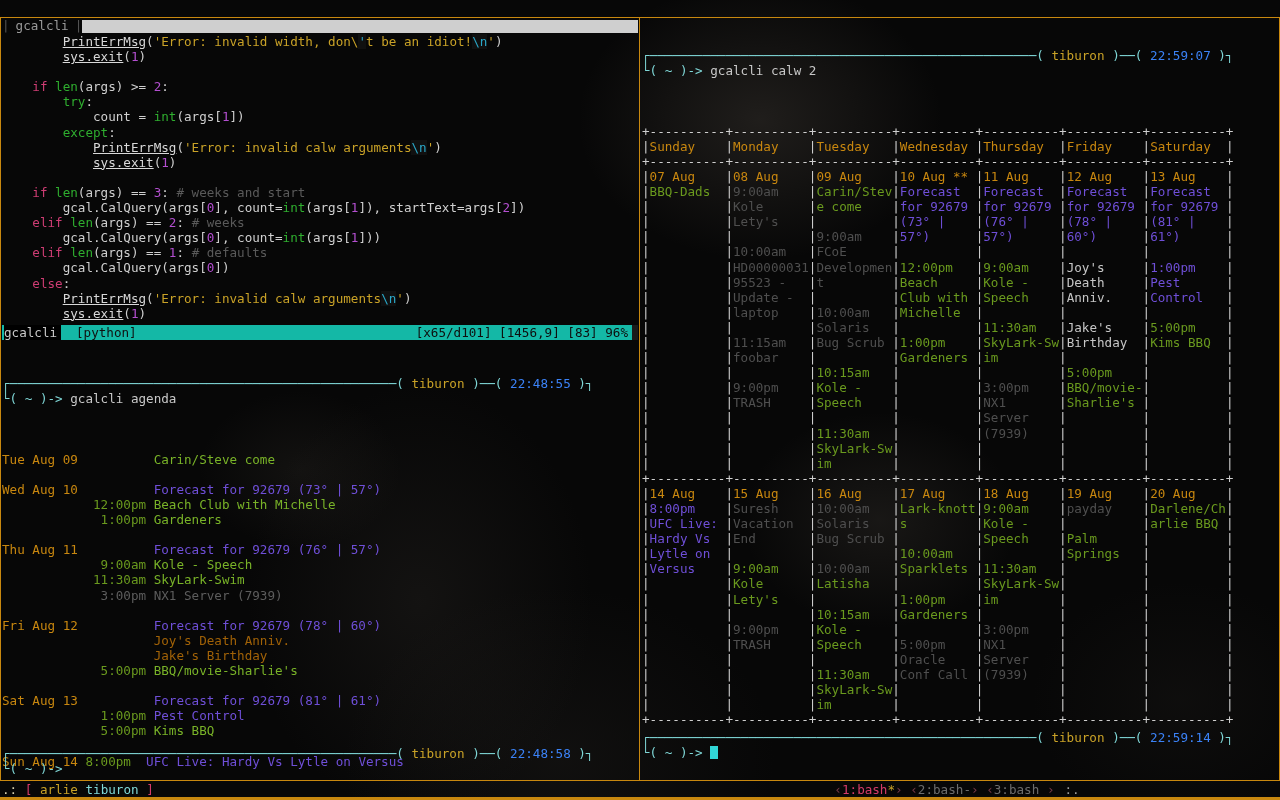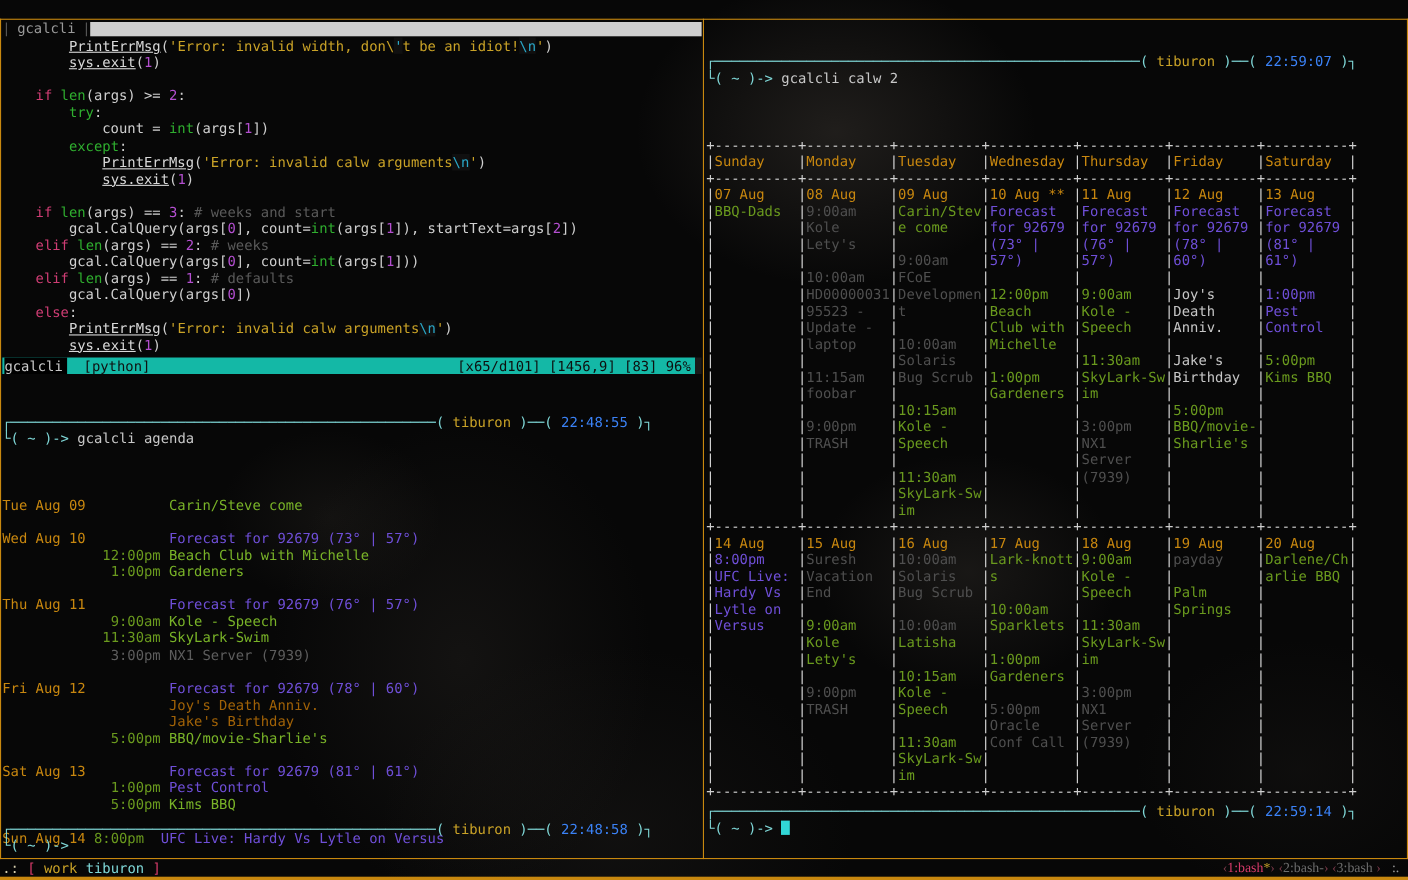--- a/index.html
+++ b/index.html
@@ -116,21 +116,21 @@
     position:absolute;left:2px;top:781px;width:636px;height:17px;
     white-space:pre;display:flex;align-items:center;
   }
   #left-local .dot{color:#d6cfae;}
   #left-local .brk{color:#d63b6a;}
   #left-local .w1{color:#c9a227;}
   #left-local .w2{color:#7fd7d7;}
 
   #right-local{
     position:absolute;left:642px;top:781px;width:636px;height:17px;
-    white-space:pre;display:flex;align-items:center;justify-content:flex-end;font-family:Liberation Serif, serif;
+    white-space:pre;display:flex;align-items:center;justify-content:center;
   }
   #right-local .ang{color:#7a3a4a;}
   #right-local .wnum{color:#d63b6a;}
   #right-local .wname{color:#d63b6a;}
   #right-local .wname-dim{color:#6d6d6d;}
   #right-local .wnum-dim{color:#6d6d6d;}
   #right-local .star{color:#c9a227;}
   #right-local .tail{color:#9b9b9b;margin-left:10px;padding-right:6px;}
 </style>
 </head>
@@ -175,21 +175,21 @@
     <div id="cal-top-prompt"><div class="promptline"><span class="p-rule">┌───────────────────────────────────────────────────</span><span class="p-rule">(</span><span class="p-host"> tiburon </span><span class="p-rule">)──(</span><span class="p-time"> 22:59:07 </span><span class="p-rule">)┐</span></div><div class="promptline"><span class="p-rule">└</span><span class="p-bracket">(</span><span class="p-tilde"> ~ </span><span class="p-bracket">)</span><span class="p-arrow">-&gt; </span><span class="p-cmd">gcalcli calw 2</span></div></div>
     <div id="cal-body" class="cal"><div class="promptline">&nbsp;</div><div class="promptline"><span class="cal-rule">+----------+----------+----------+----------+----------+----------+----------+</span></div><div class="promptline"><span class="cal-bar">|</span><span class="cal-dow">Sunday    </span><span class="cal-bar">|</span><span class="cal-dow">Monday    </span><span class="cal-bar">|</span><span class="cal-dow">Tuesday   </span><span class="cal-bar">|</span><span class="cal-dow">Wednesday </span><span class="cal-bar">|</span><span class="cal-dow">Thursday  </span><span class="cal-bar">|</span><span class="cal-dow">Friday    </span><span class="cal-bar">|</span><span class="cal-dow">Saturday  </span><span class="cal-bar">|</span></div><div class="promptline"><span class="cal-rule">+----------+----------+----------+----------+----------+----------+----------+</span></div><div class="promptline"><span class="cal-bar">|</span><span class="cal-day">07 Aug    </span><span class="cal-bar">|</span><span class="cal-day">08 Aug    </span><span class="cal-bar">|</span><span class="cal-day">09 Aug    </span><span class="cal-bar">|</span><span class="cal-day">10 Aug ** </span><span class="cal-bar">|</span><span class="cal-day">11 Aug    </span><span class="cal-bar">|</span><span class="cal-day">12 Aug    </span><span class="cal-bar">|</span><span class="cal-day">13 Aug    </span><span class="cal-bar">|</span></div><div class="promptline"><span class="cal-bar">|</span><span class="ev-green">BBQ-Dads  </span><span class="cal-bar">|</span><span class="ev-dim">9:00am    </span><span class="cal-bar">|</span><span class="ev-green">Carin/Stev</span><span class="cal-bar">|</span><span class="ev-purple">Forecast  </span><span class="cal-bar">|</span><span class="ev-purple">Forecast  </span><span class="cal-bar">|</span><span class="ev-purple">Forecast  </span><span class="cal-bar">|</span><span class="ev-purple">Forecast  </span><span class="cal-bar">|</span></div><div class="promptline"><span class="cal-bar">|</span><span class="ev-green">          </span><span class="cal-bar">|</span><span class="ev-dim">Kole      </span><span class="cal-bar">|</span><span class="ev-green">e come    </span><span class="cal-bar">|</span><span class="ev-purple">for 92679 </span><span class="cal-bar">|</span><span class="ev-purple">for 92679 </span><span class="cal-bar">|</span><span class="ev-purple">for 92679 </span><span class="cal-bar">|</span><span class="ev-purple">for 92679 </span><span class="cal-bar">|</span></div><div class="promptline"><span class="cal-bar">|</span><span class="ev-green">          </span><span class="cal-bar">|</span><span class="ev-dim">Lety's    </span><span class="cal-bar">|</span><span class="ev-green">          </span><span class="cal-bar">|</span><span class="ev-purple">(73° |    </span><span class="cal-bar">|</span><span class="ev-purple">(76° |    </span><span class="cal-bar">|</span><span class="ev-purple">(78° |    </span><span class="cal-bar">|</span><span class="ev-purple">(81° |    </span><span class="cal-bar">|</span></div><div class="promptline"><span class="cal-bar">|</span><span class="ev-green">          </span><span class="cal-bar">|</span><span class="ev-dim">          </span><span class="cal-bar">|</span><span class="ev-dim">9:00am    </span><span class="cal-bar">|</span><span class="ev-purple">57°)      </span><span class="cal-bar">|</span><span class="ev-purple">57°)      </span><span class="cal-bar">|</span><span class="ev-purple">60°)      </span><span class="cal-bar">|</span><span class="ev-purple">61°)      </span><span class="cal-bar">|</span></div><div class="promptline"><span class="cal-bar">|</span><span class="ev-green">          </span><span class="cal-bar">|</span><span class="ev-dim">10:00am   </span><span class="cal-bar">|</span><span class="ev-dim">FCoE      </span><span class="cal-bar">|</span><span class="ev-green">          </span><span class="cal-bar">|</span><span class="ev-green">          </span><span class="cal-bar">|</span><span class="ev-green">          </span><span class="cal-bar">|</span><span class="ev-green">          </span><span class="cal-bar">|</span></div><div class="promptline"><span class="cal-bar">|</span><span class="ev-green">          </span><span class="cal-bar">|</span><span class="ev-dim">HD00000031</span><span class="cal-bar">|</span><span class="ev-dim">Developmen</span><span class="cal-bar">|</span><span class="ev-green">12:00pm   </span><span class="cal-bar">|</span><span class="ev-green">9:00am    </span><span class="cal-bar">|</span><span class="ev-white">Joy's     </span><span class="cal-bar">|</span><span class="ev-purple">1:00pm    </span><span class="cal-bar">|</span></div><div class="promptline"><span class="cal-bar">|</span><span class="ev-green">          </span><span class="cal-bar">|</span><span class="ev-dim">95523 -   </span><span class="cal-bar">|</span><span class="ev-dim">t         </span><span class="cal-bar">|</span><span class="ev-green">Beach     </span><span class="cal-bar">|</span><span class="ev-green">Kole -    </span><span class="cal-bar">|</span><span class="ev-white">Death     </span><span class="cal-bar">|</span><span class="ev-purple">Pest      </span><span class="cal-bar">|</span></div><div class="promptline"><span class="cal-bar">|</span><span class="ev-green">          </span><span class="cal-bar">|</span><span class="ev-dim">Update -  </span><span class="cal-bar">|</span><span class="ev-green">          </span><span class="cal-bar">|</span><span class="ev-green">Club with </span><span class="cal-bar">|</span><span class="ev-green">Speech    </span><span class="cal-bar">|</span><span class="ev-white">Anniv.    </span><span class="cal-bar">|</span><span class="ev-purple">Control   </span><span class="cal-bar">|</span></div><div class="promptline"><span class="cal-bar">|</span><span class="ev-green">          </span><span class="cal-bar">|</span><span class="ev-dim">laptop    </span><span class="cal-bar">|</span><span class="ev-dim">10:00am   </span><span class="cal-bar">|</span><span class="ev-green">Michelle  </span><span class="cal-bar">|</span><span class="ev-green">          </span><span class="cal-bar">|</span><span class="ev-green">          </span><span class="cal-bar">|</span><span class="ev-green">          </span><span class="cal-bar">|</span></div><div class="promptline"><span class="cal-bar">|</span><span class="ev-green">          </span><span class="cal-bar">|</span><span class="ev-dim">          </span><span class="cal-bar">|</span><span class="ev-dim">Solaris   </span><span class="cal-bar">|</span><span class="ev-green">          </span><span class="cal-bar">|</span><span class="ev-green">11:30am   </span><span class="cal-bar">|</span><span class="ev-white">Jake's    </span><span class="cal-bar">|</span><span class="ev-green">5:00pm    </span><span class="cal-bar">|</span></div><div class="promptline"><span class="cal-bar">|</span><span class="ev-green">          </span><span class="cal-bar">|</span><span class="ev-dim">11:15am   </span><span class="cal-bar">|</span><span class="ev-dim">Bug Scrub </span><span class="cal-bar">|</span><span class="ev-green">1:00pm    </span><span class="cal-bar">|</span><span class="ev-green">SkyLark-Sw</span><span class="cal-bar">|</span><span class="ev-white">Birthday  </span><span class="cal-bar">|</span><span class="ev-green">Kims BBQ  </span><span class="cal-bar">|</span></div><div class="promptline"><span class="cal-bar">|</span><span class="ev-green">          </span><span class="cal-bar">|</span><span class="ev-dim">foobar    </span><span class="cal-bar">|</span><span class="ev-green">          </span><span class="cal-bar">|</span><span class="ev-green">Gardeners </span><span class="cal-bar">|</span><span class="ev-green">im        </span><span class="cal-bar">|</span><span class="ev-green">          </span><span class="cal-bar">|</span><span class="ev-green">          </span><span class="cal-bar">|</span></div><div class="promptline"><span class="cal-bar">|</span><span class="ev-green">          </span><span class="cal-bar">|</span><span class="ev-dim">          </span><span class="cal-bar">|</span><span class="ev-green">10:15am   </span><span class="cal-bar">|</span><span class="ev-green">          </span><span class="cal-bar">|</span><span class="ev-green">          </span><span class="cal-bar">|</span><span class="ev-green">5:00pm    </span><span class="cal-bar">|</span><span class="ev-green">          </span><span class="cal-bar">|</span></div><div class="promptline"><span class="cal-bar">|</span><span class="ev-green">          </span><span class="cal-bar">|</span><span class="ev-dim">9:00pm    </span><span class="cal-bar">|</span><span class="ev-green">Kole -    </span><span class="cal-bar">|</span><span class="ev-green">          </span><span class="cal-bar">|</span><span class="ev-dim">3:00pm    </span><span class="cal-bar">|</span><span class="ev-green">BBQ/movie-</span><span class="cal-bar">|</span><span class="ev-green">          </span><span class="cal-bar">|</span></div><div class="promptline"><span class="cal-bar">|</span><span class="ev-green">          </span><span class="cal-bar">|</span><span class="ev-dim">TRASH     </span><span class="cal-bar">|</span><span class="ev-green">Speech    </span><span class="cal-bar">|</span><span class="ev-green">          </span><span class="cal-bar">|</span><span class="ev-dim">NX1       </span><span class="cal-bar">|</span><span class="ev-green">Sharlie's </span><span class="cal-bar">|</span><span class="ev-green">          </span><span class="cal-bar">|</span></div><div class="promptline"><span class="cal-bar">|</span><span class="ev-green">          </span><span class="cal-bar">|</span><span class="ev-dim">          </span><span class="cal-bar">|</span><span class="ev-green">          </span><span class="cal-bar">|</span><span class="ev-green">          </span><span class="cal-bar">|</span><span class="ev-dim">Server    </span><span class="cal-bar">|</span><span class="ev-green">          </span><span class="cal-bar">|</span><span class="ev-green">          </span><span class="cal-bar">|</span></div><div class="promptline"><span class="cal-bar">|</span><span class="ev-green">          </span><span class="cal-bar">|</span><span class="ev-dim">          </span><span class="cal-bar">|</span><span class="ev-green">11:30am   </span><span class="cal-bar">|</span><span class="ev-green">          </span><span class="cal-bar">|</span><span class="ev-dim">(7939)    </span><span class="cal-bar">|</span><span class="ev-green">          </span><span class="cal-bar">|</span><span class="ev-green">          </span><span class="cal-bar">|</span></div><div class="promptline"><span class="cal-bar">|</span><span class="ev-green">          </span><span class="cal-bar">|</span><span class="ev-dim">          </span><span class="cal-bar">|</span><span class="ev-green">SkyLark-Sw</span><span class="cal-bar">|</span><span class="ev-green">          </span><span class="cal-bar">|</span><span class="ev-green">          </span><span class="cal-bar">|</span><span class="ev-green">          </span><span class="cal-bar">|</span><span class="ev-green">          </span><span class="cal-bar">|</span></div><div class="promptline"><span class="cal-bar">|</span><span class="ev-green">          </span><span class="cal-bar">|</span><span class="ev-dim">          </span><span class="cal-bar">|</span><span class="ev-green">im        </span><span class="cal-bar">|</span><span class="ev-green">          </span><span class="cal-bar">|</span><span class="ev-green">          </span><span class="cal-bar">|</span><span class="ev-green">          </span><span class="cal-bar">|</span><span class="ev-green">          </span><span class="cal-bar">|</span></div><div class="promptline"><span class="cal-rule">+----------+----------+----------+----------+----------+----------+----------+</span></div><div class="promptline"><span class="cal-bar">|</span><span class="cal-day">14 Aug    </span><span class="cal-bar">|</span><span class="cal-day">15 Aug    </span><span class="cal-bar">|</span><span class="cal-day">16 Aug    </span><span class="cal-bar">|</span><span class="cal-day">17 Aug    </span><span class="cal-bar">|</span><span class="cal-day">18 Aug    </span><span class="cal-bar">|</span><span class="cal-day">19 Aug    </span><span class="cal-bar">|</span><span class="cal-day">20 Aug    </span><span class="cal-bar">|</span></div><div class="promptline"><span class="cal-bar">|</span><span class="ev-purple">8:00pm    </span><span class="cal-bar">|</span><span class="ev-dim">Suresh    </span><span class="cal-bar">|</span><span class="ev-dim">10:00am   </span><span class="cal-bar">|</span><span class="ev-green">Lark-knott</span><span class="cal-bar">|</span><span class="ev-green">9:00am    </span><span class="cal-bar">|</span><span class="ev-dim">payday    </span><span class="cal-bar">|</span><span class="ev-green">Darlene/Ch</span><span class="cal-bar">|</span></div><div class="promptline"><span class="cal-bar">|</span><span class="ev-purple">UFC Live: </span><span class="cal-bar">|</span><span class="ev-dim">Vacation  </span><span class="cal-bar">|</span><span class="ev-dim">Solaris   </span><span class="cal-bar">|</span><span class="ev-green">s         </span><span class="cal-bar">|</span><span class="ev-green">Kole -    </span><span class="cal-bar">|</span><span class="ev-green">          </span><span class="cal-bar">|</span><span class="ev-green">arlie BBQ </span><span class="cal-bar">|</span></div><div class="promptline"><span class="cal-bar">|</span><span class="ev-purple">Hardy Vs  </span><span class="cal-bar">|</span><span class="ev-dim">End       </span><span class="cal-bar">|</span><span class="ev-dim">Bug Scrub </span><span class="cal-bar">|</span><span class="ev-green">          </span><span class="cal-bar">|</span><span class="ev-green">Speech    </span><span class="cal-bar">|</span><span class="ev-green">Palm      </span><span class="cal-bar">|</span><span class="ev-green">          </span><span class="cal-bar">|</span></div><div class="promptline"><span class="cal-bar">|</span><span class="ev-purple">Lytle on  </span><span class="cal-bar">|</span><span class="ev-green">          </span><span class="cal-bar">|</span><span class="ev-green">          </span><span class="cal-bar">|</span><span class="ev-green">10:00am   </span><span class="cal-bar">|</span><span class="ev-green">          </span><span class="cal-bar">|</span><span class="ev-green">Springs   </span><span class="cal-bar">|</span><span class="ev-green">          </span><span class="cal-bar">|</span></div><div class="promptline"><span class="cal-bar">|</span><span class="ev-purple">Versus    </span><span class="cal-bar">|</span><span class="ev-green">9:00am    </span><span class="cal-bar">|</span><span class="ev-dim">10:00am   </span><span class="cal-bar">|</span><span class="ev-green">Sparklets </span><span class="cal-bar">|</span><span class="ev-green">11:30am   </span><span class="cal-bar">|</span><span class="ev-green">          </span><span class="cal-bar">|</span><span class="ev-green">          </span><span class="cal-bar">|</span></div><div class="promptline"><span class="cal-bar">|</span><span class="ev-purple">          </span><span class="cal-bar">|</span><span class="ev-green">Kole      </span><span class="cal-bar">|</span><span class="ev-green">Latisha   </span><span class="cal-bar">|</span><span class="ev-green">          </span><span class="cal-bar">|</span><span class="ev-green">SkyLark-Sw</span><span class="cal-bar">|</span><span class="ev-green">          </span><span class="cal-bar">|</span><span class="ev-green">          </span><span class="cal-bar">|</span></div><div class="promptline"><span class="cal-bar">|</span><span class="ev-purple">          </span><span class="cal-bar">|</span><span class="ev-green">Lety's    </span><span class="cal-bar">|</span><span class="ev-green">          </span><span class="cal-bar">|</span><span class="ev-green">1:00pm    </span><span class="cal-bar">|</span><span class="ev-green">im        </span><span class="cal-bar">|</span><span class="ev-green">          </span><span class="cal-bar">|</span><span class="ev-green">          </span><span class="cal-bar">|</span></div><div class="promptline"><span class="cal-bar">|</span><span class="ev-purple">          </span><span class="cal-bar">|</span><span class="ev-green">          </span><span class="cal-bar">|</span><span class="ev-green">10:15am   </span><span class="cal-bar">|</span><span class="ev-green">Gardeners </span><span class="cal-bar">|</span><span class="ev-green">          </span><span class="cal-bar">|</span><span class="ev-green">          </span><span class="cal-bar">|</span><span class="ev-green">          </span><span class="cal-bar">|</span></div><div class="promptline"><span class="cal-bar">|</span><span class="ev-purple">          </span><span class="cal-bar">|</span><span class="ev-dim">9:00pm    </span><span class="cal-bar">|</span><span class="ev-green">Kole -    </span><span class="cal-bar">|</span><span class="ev-green">          </span><span class="cal-bar">|</span><span class="ev-dim">3:00pm    </span><span class="cal-bar">|</span><span class="ev-green">          </span><span class="cal-bar">|</span><span class="ev-green">          </span><span class="cal-bar">|</span></div><div class="promptline"><span class="cal-bar">|</span><span class="ev-purple">          </span><span class="cal-bar">|</span><span class="ev-dim">TRASH     </span><span class="cal-bar">|</span><span class="ev-green">Speech    </span><span class="cal-bar">|</span><span class="ev-dim">5:00pm    </span><span class="cal-bar">|</span><span class="ev-dim">NX1       </span><span class="cal-bar">|</span><span class="ev-green">          </span><span class="cal-bar">|</span><span class="ev-green">          </span><span class="cal-bar">|</span></div><div class="promptline"><span class="cal-bar">|</span><span class="ev-purple">          </span><span class="cal-bar">|</span><span class="ev-green">          </span><span class="cal-bar">|</span><span class="ev-green">          </span><span class="cal-bar">|</span><span class="ev-dim">Oracle    </span><span class="cal-bar">|</span><span class="ev-dim">Server    </span><span class="cal-bar">|</span><span class="ev-green">          </span><span class="cal-bar">|</span><span class="ev-green">          </span><span class="cal-bar">|</span></div><div class="promptline"><span class="cal-bar">|</span><span class="ev-purple">          </span><span class="cal-bar">|</span><span class="ev-green">          </span><span class="cal-bar">|</span><span class="ev-green">11:30am   </span><span class="cal-bar">|</span><span class="ev-dim">Conf Call </span><span class="cal-bar">|</span><span class="ev-dim">(7939)    </span><span class="cal-bar">|</span><span class="ev-green">          </span><span class="cal-bar">|</span><span class="ev-green">          </span><span class="cal-bar">|</span></div><div class="promptline"><span class="cal-bar">|</span><span class="ev-purple">          </span><span class="cal-bar">|</span><span class="ev-green">          </span><span class="cal-bar">|</span><span class="ev-green">SkyLark-Sw</span><span class="cal-bar">|</span><span class="ev-green">          </span><span class="cal-bar">|</span><span class="ev-green">          </span><span class="cal-bar">|</span><span class="ev-green">          </span><span class="cal-bar">|</span><span class="ev-green">          </span><span class="cal-bar">|</span></div><div class="promptline"><span class="cal-bar">|</span><span class="ev-purple">          </span><span class="cal-bar">|</span><span class="ev-green">          </span><span class="cal-bar">|</span><span class="ev-green">im        </span><span class="cal-bar">|</span><span class="ev-green">          </span><span class="cal-bar">|</span><span class="ev-green">          </span><span class="cal-bar">|</span><span class="ev-green">          </span><span class="cal-bar">|</span><span class="ev-green">          </span><span class="cal-bar">|</span></div><div class="promptline"><span class="cal-rule">+----------+----------+----------+----------+----------+----------+----------+</span></div></div>
     <div id="cal-bottom-prompt" style="position:absolute;left:0;top:712px;width:636px;"><div class="promptline"><span class="p-rule">┌───────────────────────────────────────────────────</span><span class="p-rule">(</span><span class="p-host"> tiburon </span><span class="p-rule">)──(</span><span class="p-time"> 22:59:14 </span><span class="p-rule">)┐</span></div><div class="promptline"><span class="p-rule">└</span><span class="p-bracket">(</span><span class="p-tilde"> ~ </span><span class="p-bracket">)</span><span class="p-arrow">-&gt; </span><span class="cursor"></span></div></div>
   </div>
 
   <div id="left-local">
     <span class="dot">.:</span>
     <span> </span>
     <span class="brk">[</span>
     <span> </span>
-    <span class="w1">work</span>
+    <span class="w1">arlie</span>
     <span> </span>
     <span class="w2">tiburon</span>
     <span> </span>
     <span class="brk">]</span>
   </div>
 
   <div id="right-local">
     <span id="rs-windows"><span><span class="ang">‹</span><span class="wnum">1</span><span class="wnum">:</span><span class="wname">bash</span><span class="star">*</span><span class="ang">›</span></span> <span><span class="ang">‹</span><span class="wnum-dim">2</span><span class="wnum-dim">:</span><span class="wname-dim">bash</span><span class="wname-dim">-</span><span class="ang">›</span></span> <span><span class="ang">‹</span><span class="wnum-dim">3</span><span class="wnum-dim">:</span><span class="wname-dim">bash</span><span class="wname-dim"> </span><span class="ang">›</span></span></span>
     <span class="tail">:.</span>
   </div>

